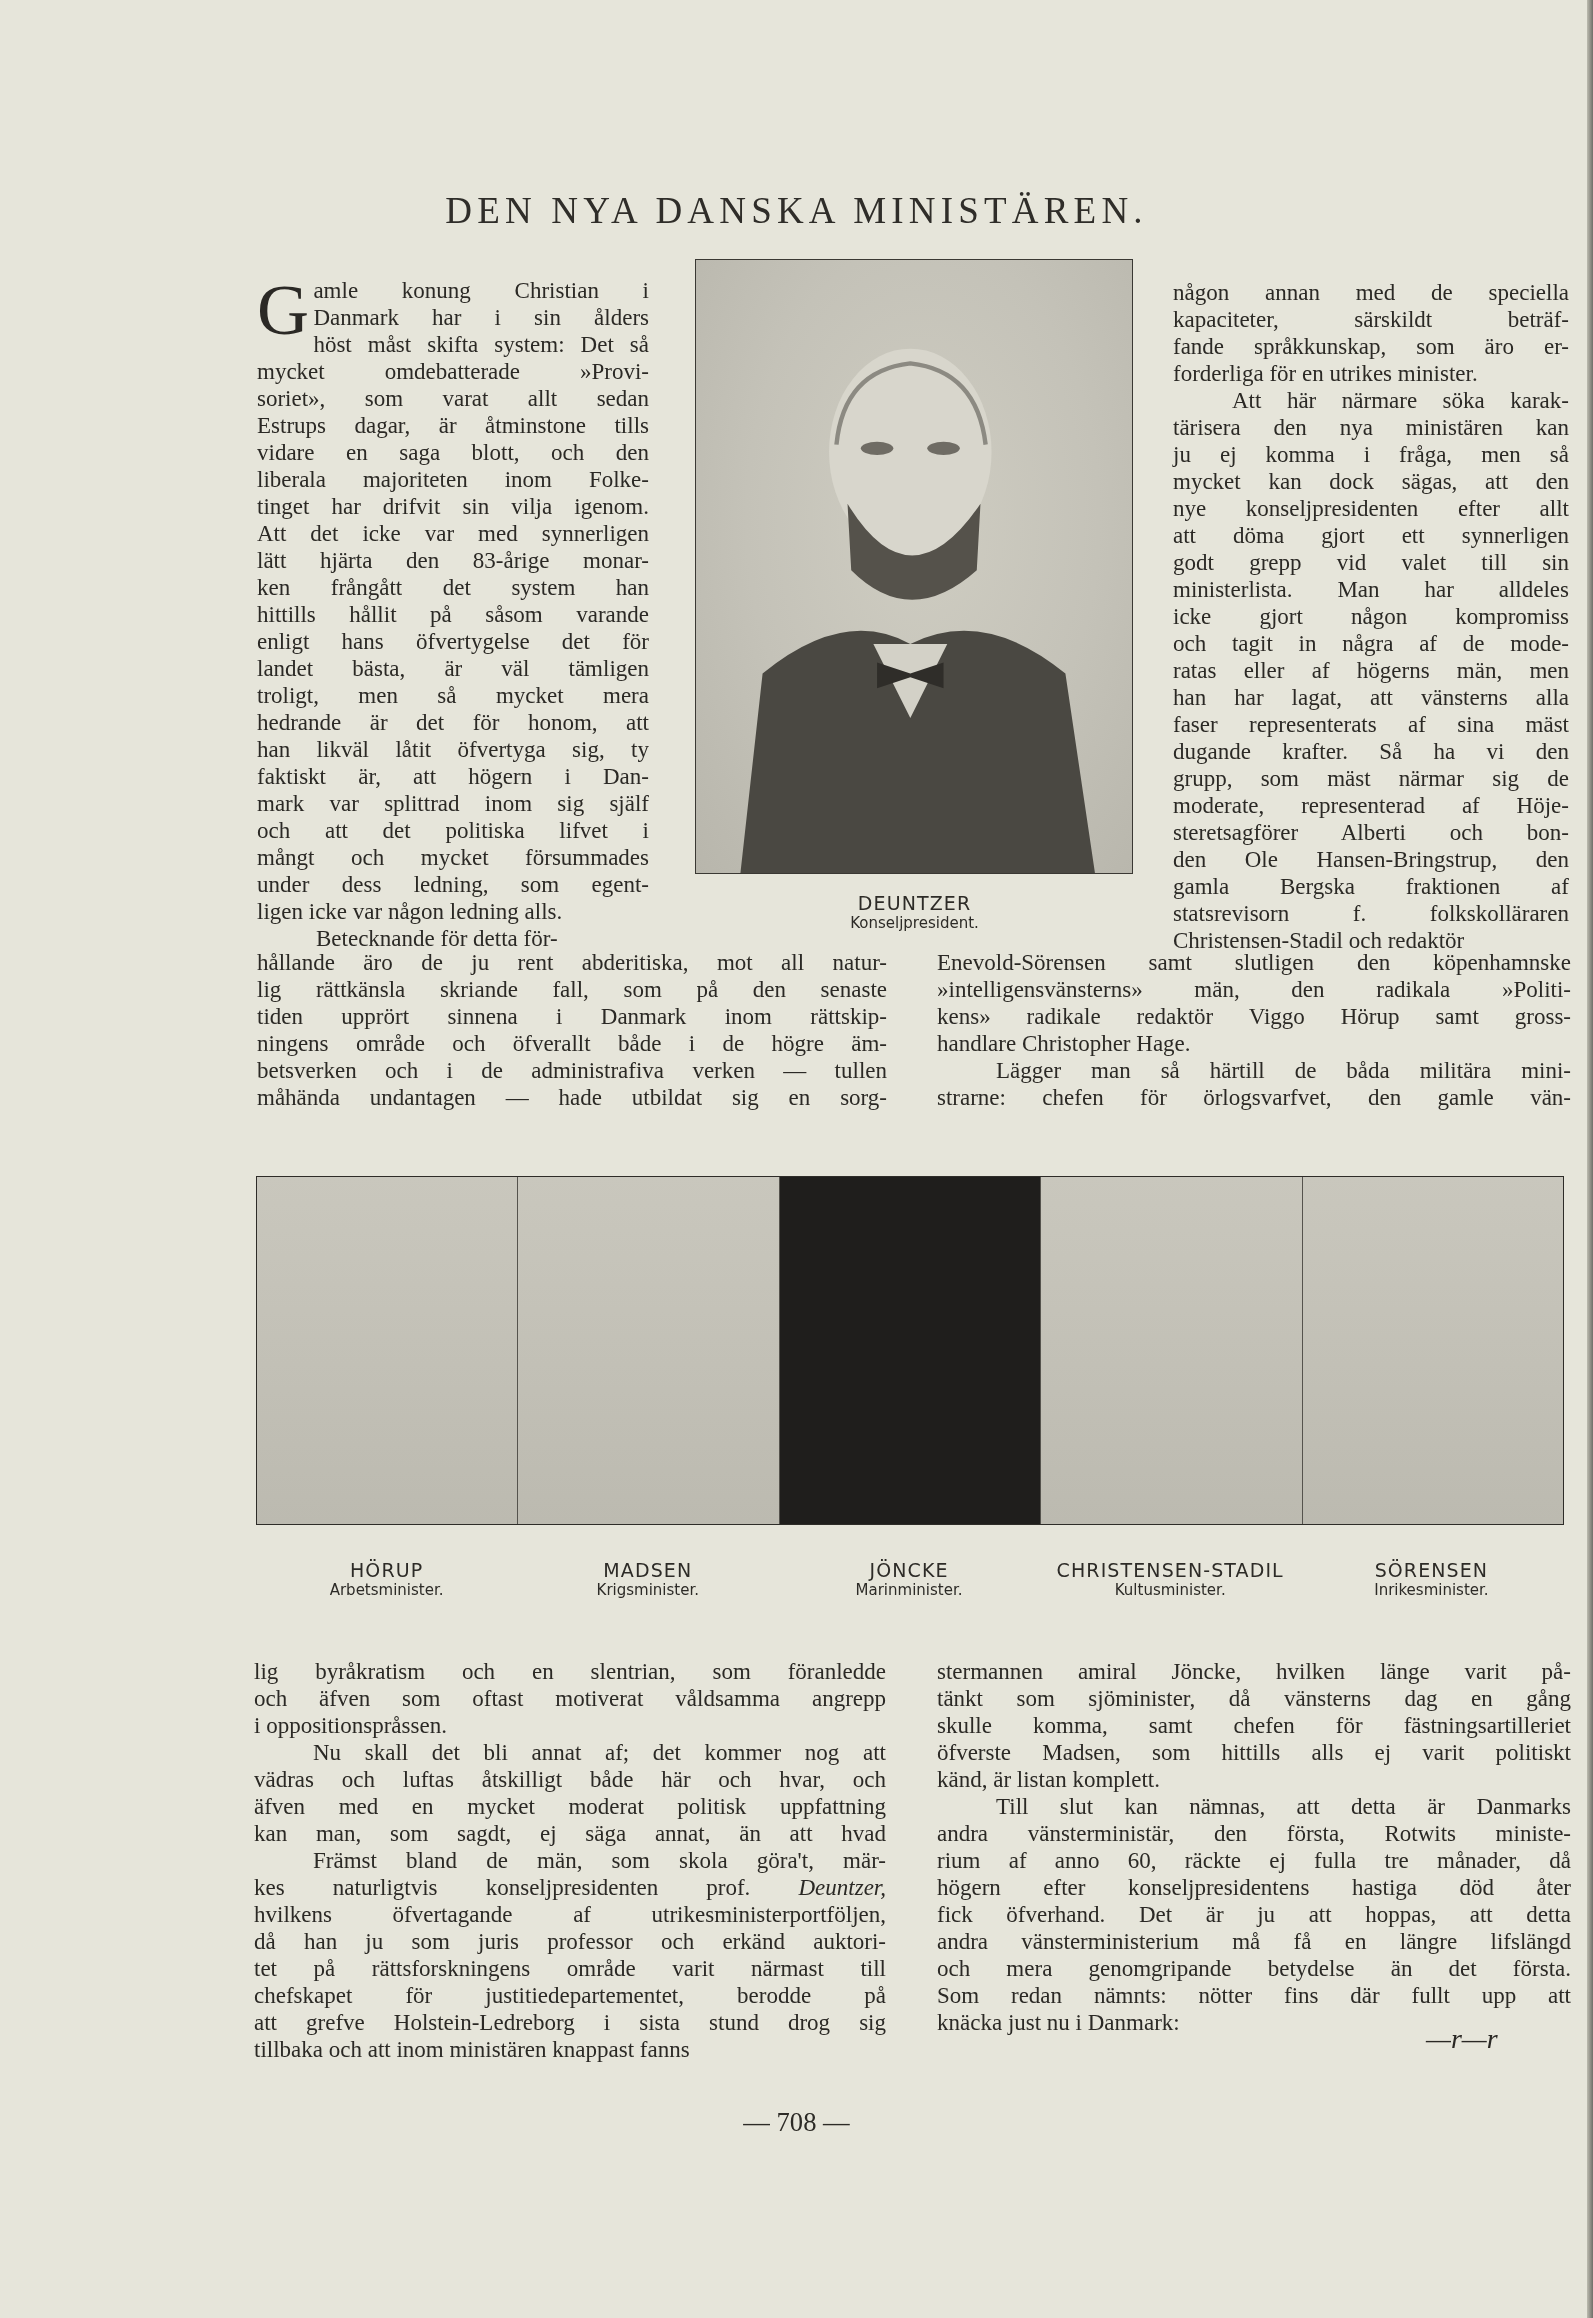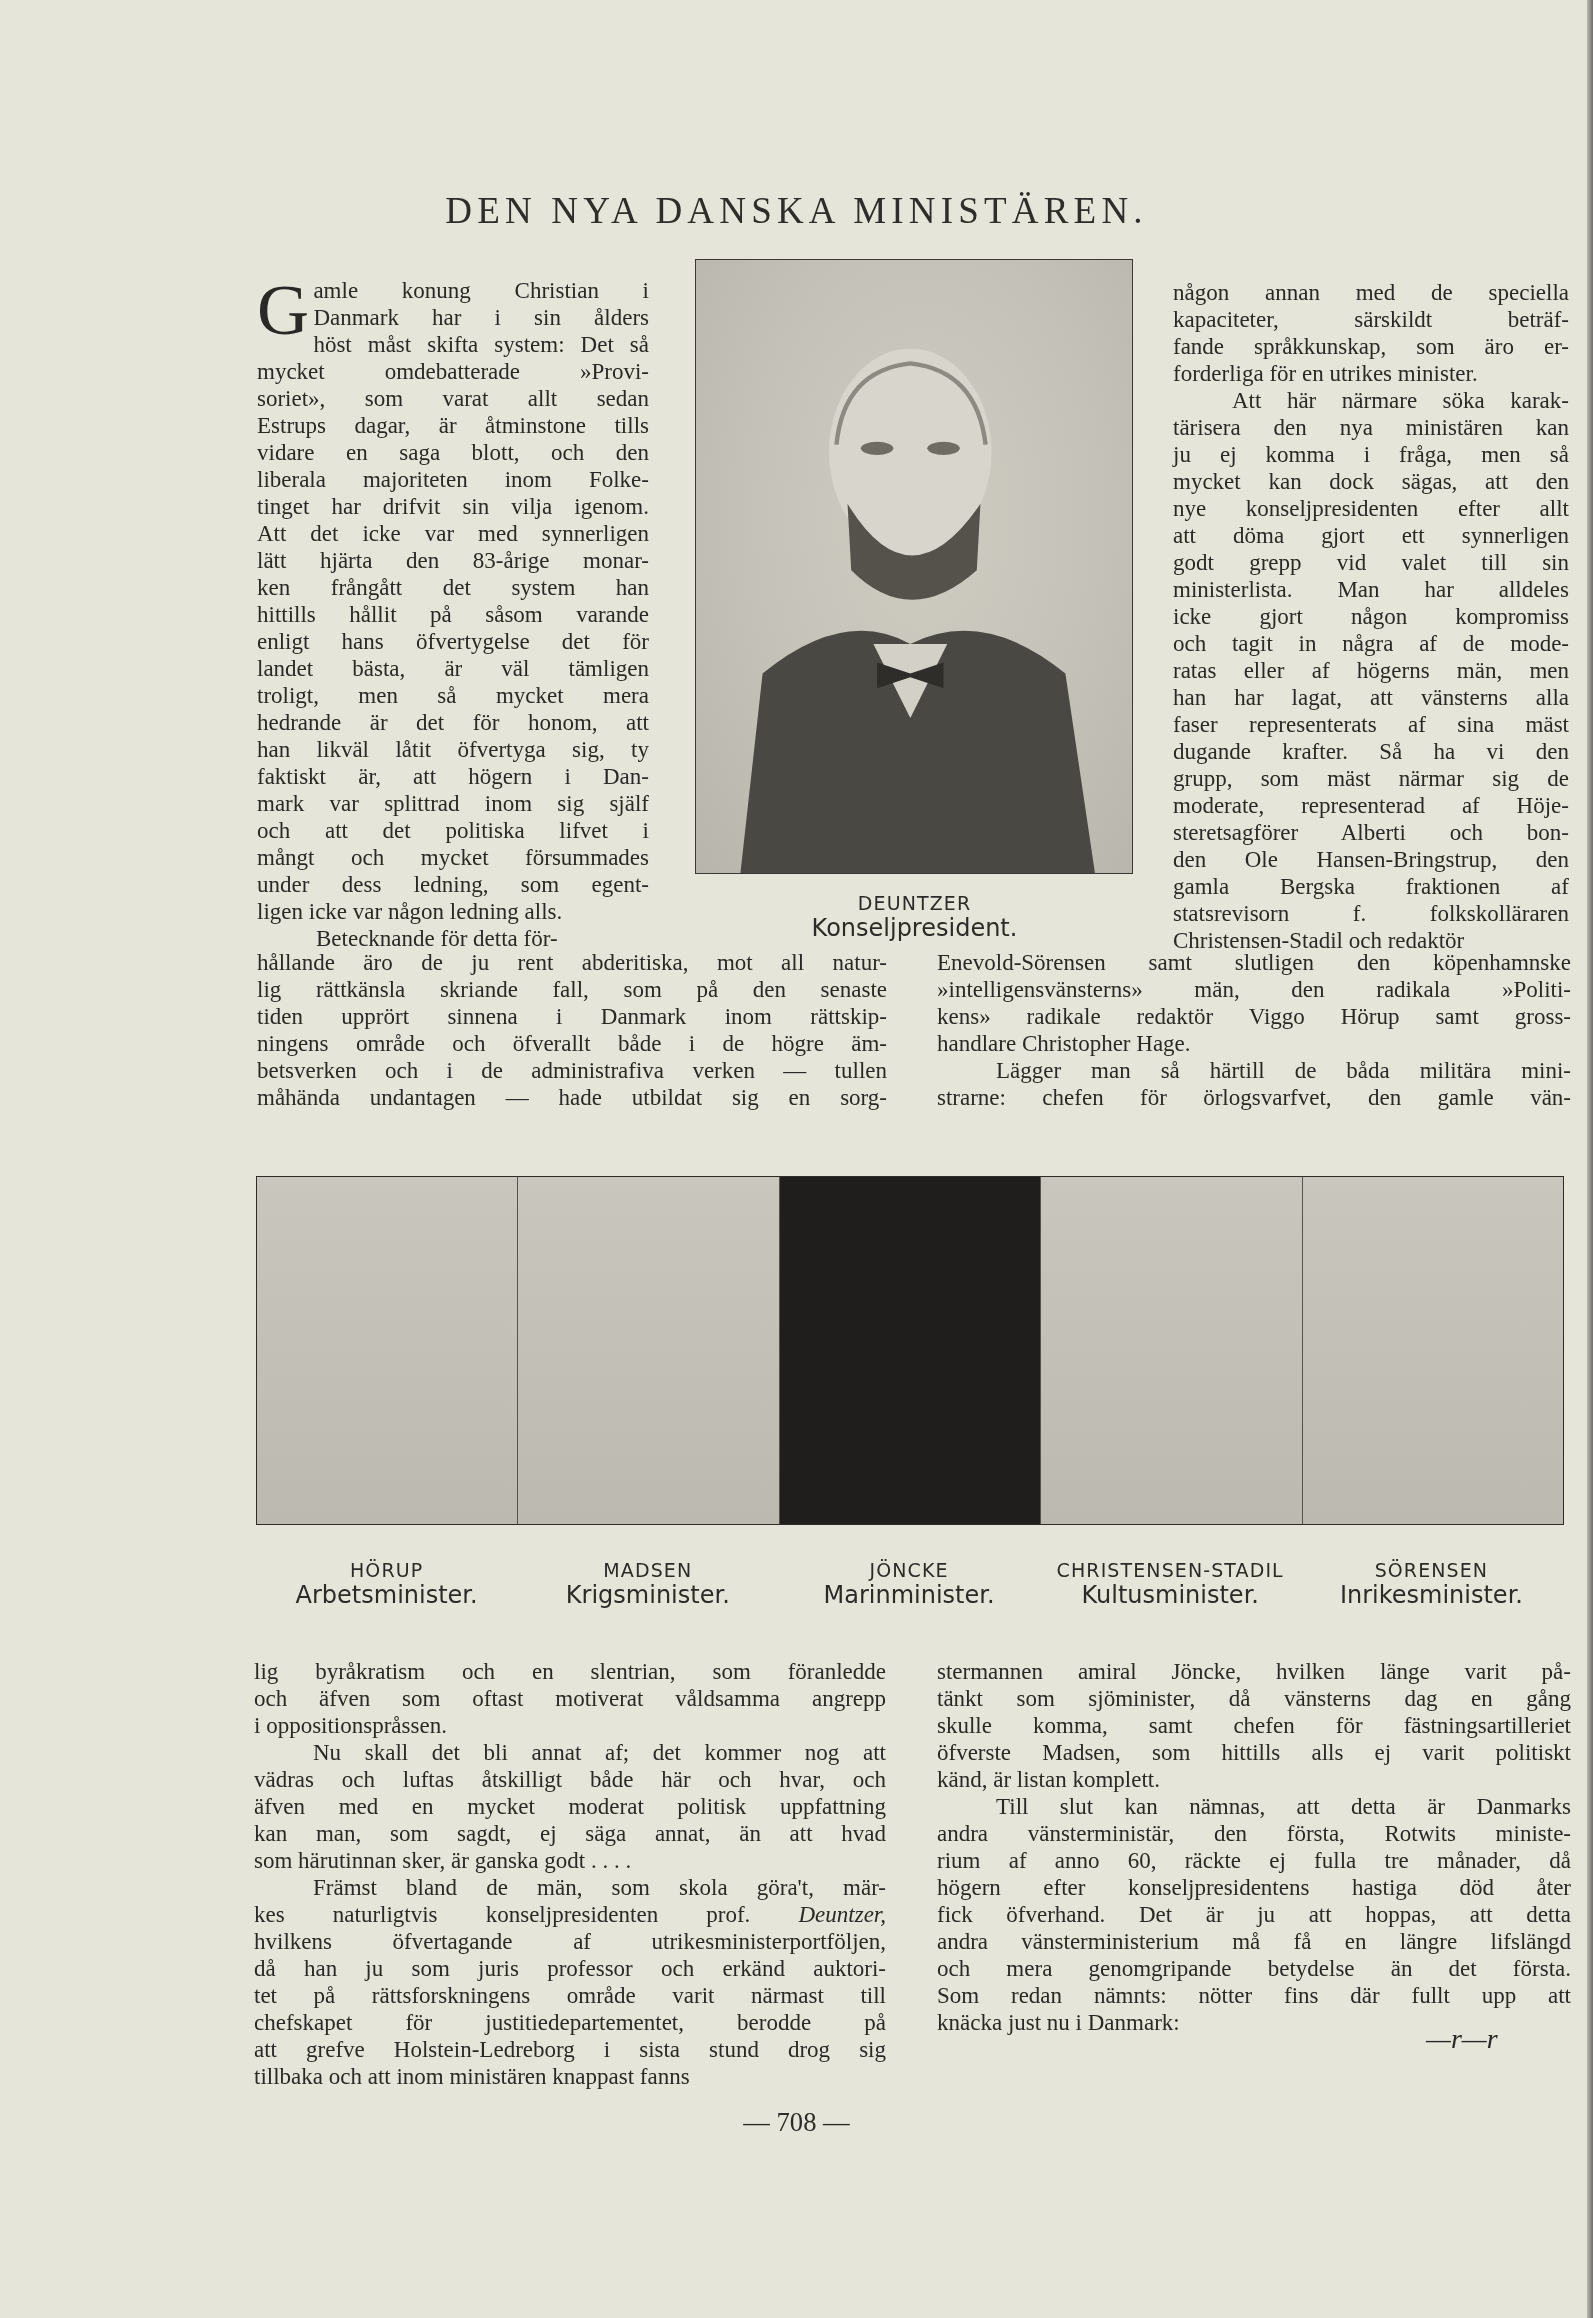--- a/index.html
+++ b/index.html
@@ -30,21 +30,21 @@
     font-family: "Liberation Serif", serif;
   }
   .portrait-main {
     position: absolute; left: 695px; top: 259px; width: 436px; height: 613px;
     border: 1.5px solid #3a3833;
     background: radial-gradient(ellipse at 52% 42%, #cfcdc2 0%, #c4c2b8 55%, #b8b6ac 100%);
     overflow: hidden;
   }
   .caption { position: absolute; text-align: center; font-family: "DejaVu Sans", sans-serif; color: #2d2b27; }
   .caption .name { font-size: 19px; letter-spacing: 1.1px; display: block; margin-top: 16px; }
-  .caption .role { font-size: 24px; display: block; }
+  .caption .role { font-size: 15px; display: block; }
   .strip {
     position: absolute; left: 256px; top: 1176px; width: 1306px; height: 347px;
     border: 1.5px solid #2e2c28; display: flex; background: #bdbbb1;
   }
   .strip .cell {
     flex: 1; position: relative; overflow: hidden; border-right: 0.7px solid #55534d;
     background: linear-gradient(#c9c7bd, #bcbab0);
   }
   .strip .cell.dark { background: #1f1e1c; }
   .strip .cell:last-child { border-right: none; }
@@ -198,21 +198,20 @@
 
 <div class="col" style="left:254px; top:1658px; width:632px;">
   <div>
       <span class="ln">lig byråkratism och en slentrian, som föranledde</span>
       <span class="ln">och äfven som oftast motiverat våldsamma angrepp</span>
       <span class="ln last">i oppositionspråssen.</span>
       <span class="ln" style="padding-left: 59px;">Nu skall det bli annat af; det kommer nog att</span>
       <span class="ln">vädras och luftas åtskilligt både här och hvar, och</span>
       <span class="ln">äfven med en mycket moderat politisk uppfattning</span>
       <span class="ln">kan man, som sagdt, ej säga annat, än att hvad</span>
-      <span class="ln last">som härutinnan sker, är ganska godt . . . .</span>
       <span class="ln" style="padding-left: 59px;">Främst bland de män, som skola göra't, mär-</span>
       <span class="ln">kes naturligtvis konseljpresidenten prof. <i>Deuntzer,</i></span>
       <span class="ln">hvilkens öfvertagande af utrikesministerportföljen,</span>
       <span class="ln">då han ju som juris professor och erkänd auktori-</span>
       <span class="ln">tet på rättsforskningens område varit närmast till</span>
       <span class="ln">chefskapet för justitiedepartementet, berodde på</span>
       <span class="ln">att grefve Holstein-Ledreborg i sista stund drog sig</span>
       <span class="ln last">tillbaka och att inom ministären knappast fanns</span>
     </div>
 </div>

